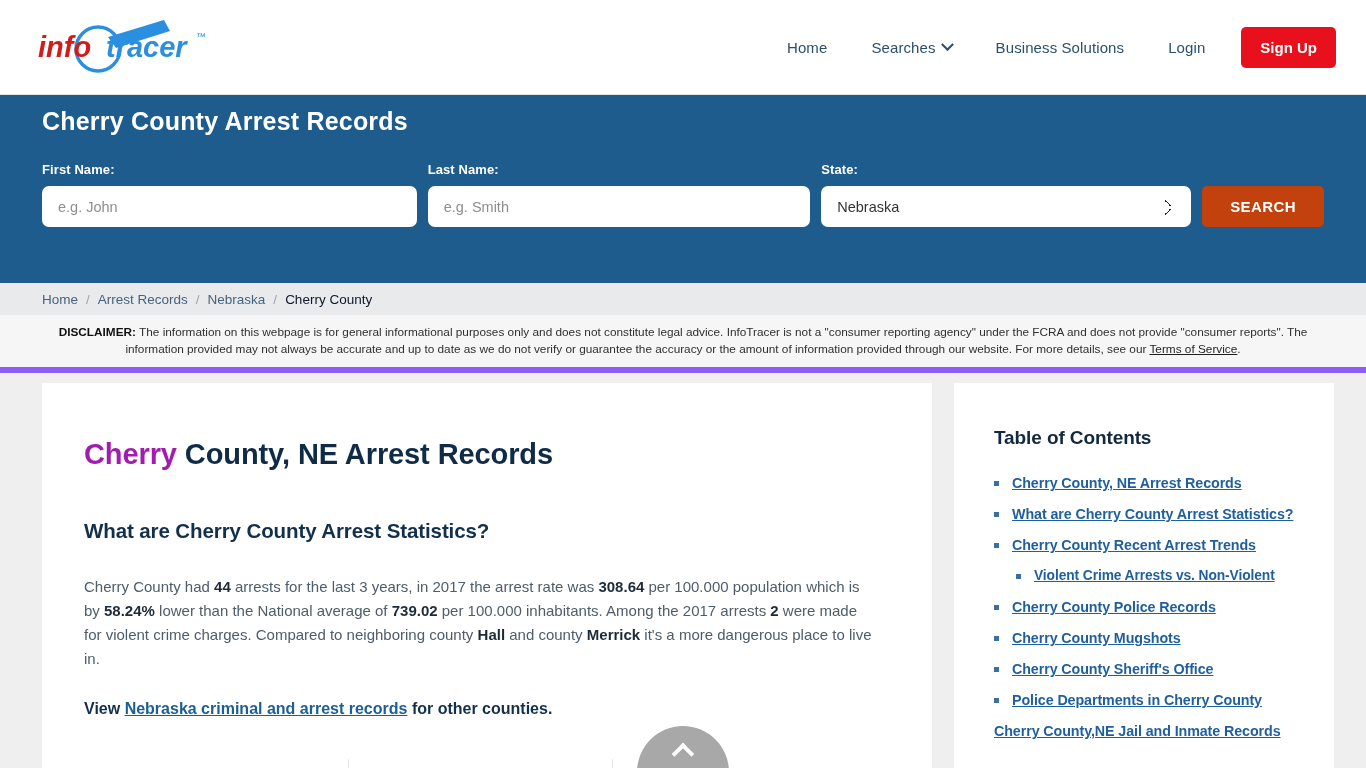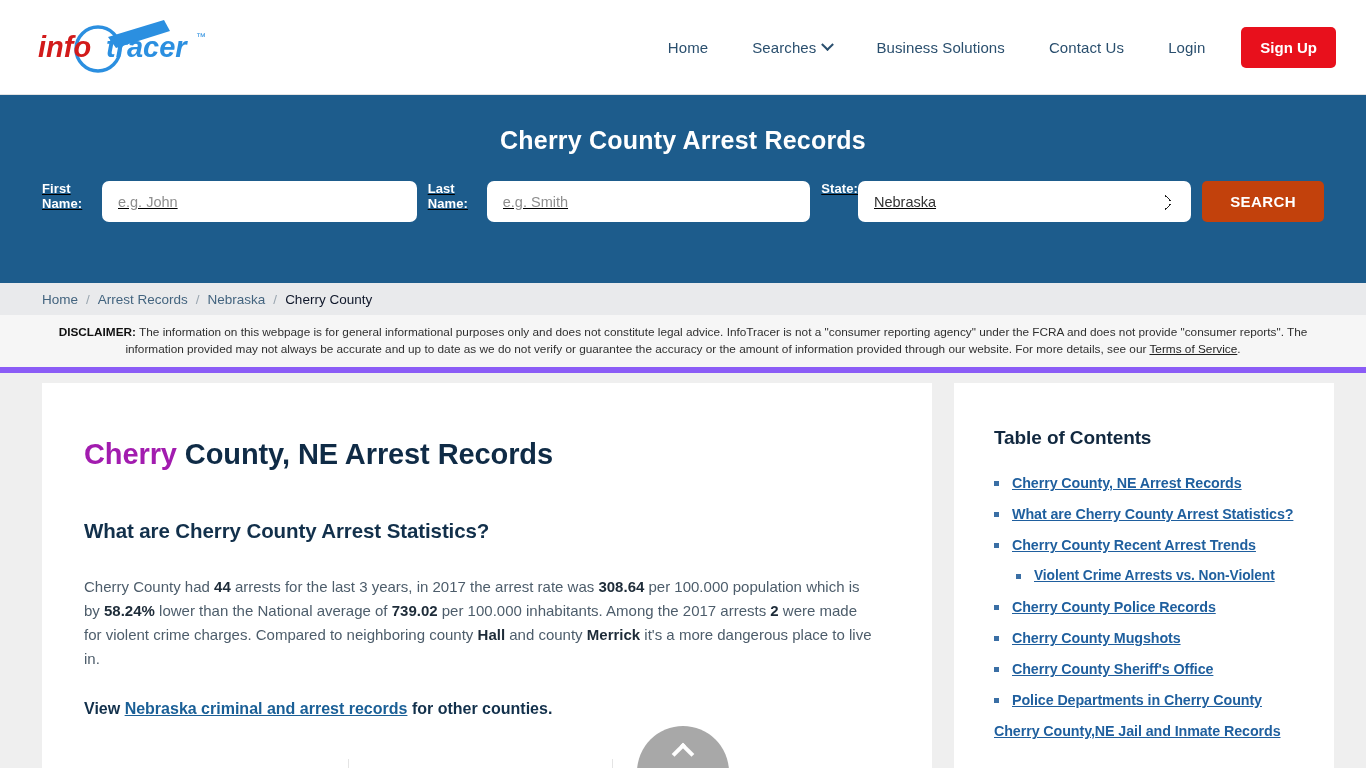--- a/index.html
+++ b/index.html
@@ -70,34 +70,34 @@
   }
 
   
   .search-banner {
     background: #1d5c8c;
     height: 188px;
     padding: 0 42px;
     position: relative;
   }
   .banner-title {
-    text-align: center;
+    text-align: left;
     color: #ffffff;
     font-size: 25px;
     font-weight: bold;
-    padding-top: 31px;
+    padding-top: 12px;
     letter-spacing: .2px;
   }
   .search-row {
     display: flex;
     align-items: flex-end;
     margin-top: 26px;
     gap: 11px;
   }
-  .field-group { display: flex; flex-direction: row; text-decoration: underline; }
+  .field-group { display: flex; flex-direction: column; }
   .field-group.fname { width: 379px; }
   .field-group.lname { width: 387px; }
   .field-group.state { width: 374px; }
   .field-label {
     color: #ffffff;
     font-size: 13px;
     font-weight: bold;
     margin-bottom: 9px;
     letter-spacing: .1px;
   }
@@ -323,23 +323,20 @@
       <span>Home</span>
     </a>
     <a class="nav-link">
       <span>Searches</span>
       <i class="chev"></i>
     </a>
     <a class="nav-link">
       <span>Business Solutions</span>
     </a>
     <a class="nav-link">
-      <span>Contact Us</span>
-    </a>
-    <a class="nav-link">
       <span>Login</span>
     </a>
     <button class="signup-btn">Sign Up</button>
   </nav>
 </header>
 
 <section class="search-banner">
   <h1 class="banner-title">Cherry County Arrest Records</h1>
 
   <div class="search-row">

